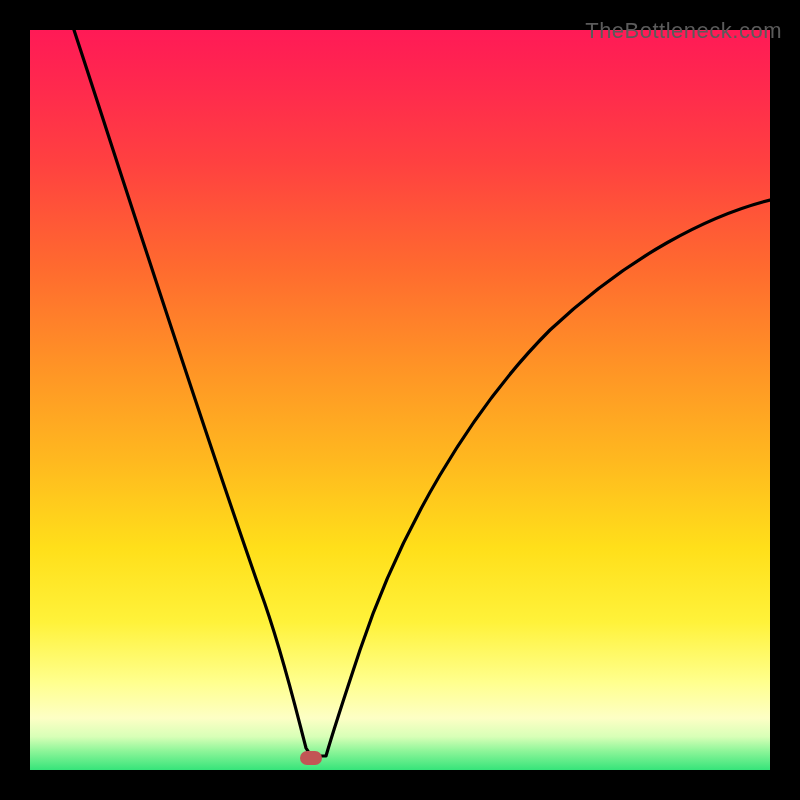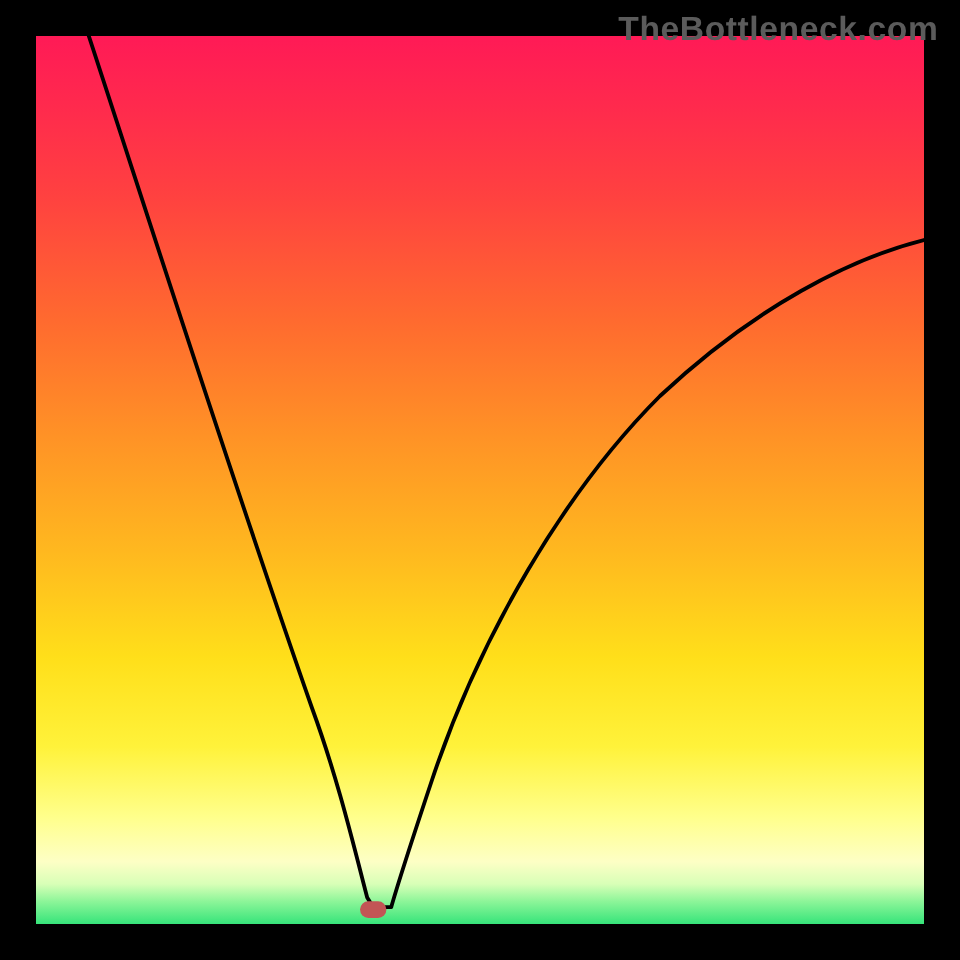--- a/index.html
+++ b/index.html
@@ -12,25 +12,25 @@
     overflow: hidden;
   }
   .frame {
     position: relative;
     width: 800px;
     height: 800px;
     background: #000;
   }
   .watermark {
     position: absolute;
-    top: 8px;
+    top: 18px;
     right: 18px;
     color: #5b5b5b;
-    font-size: 28px;
-    font-weight: 700;
+    font-size: 22px;
+    font-weight: 400;
     letter-spacing: 0.5px;
     z-index: 5;
   }
   
   .plot-area {
     position: absolute;
     left: 30px;
     top: 30px;
     width: 740px;
     height: 740px;

